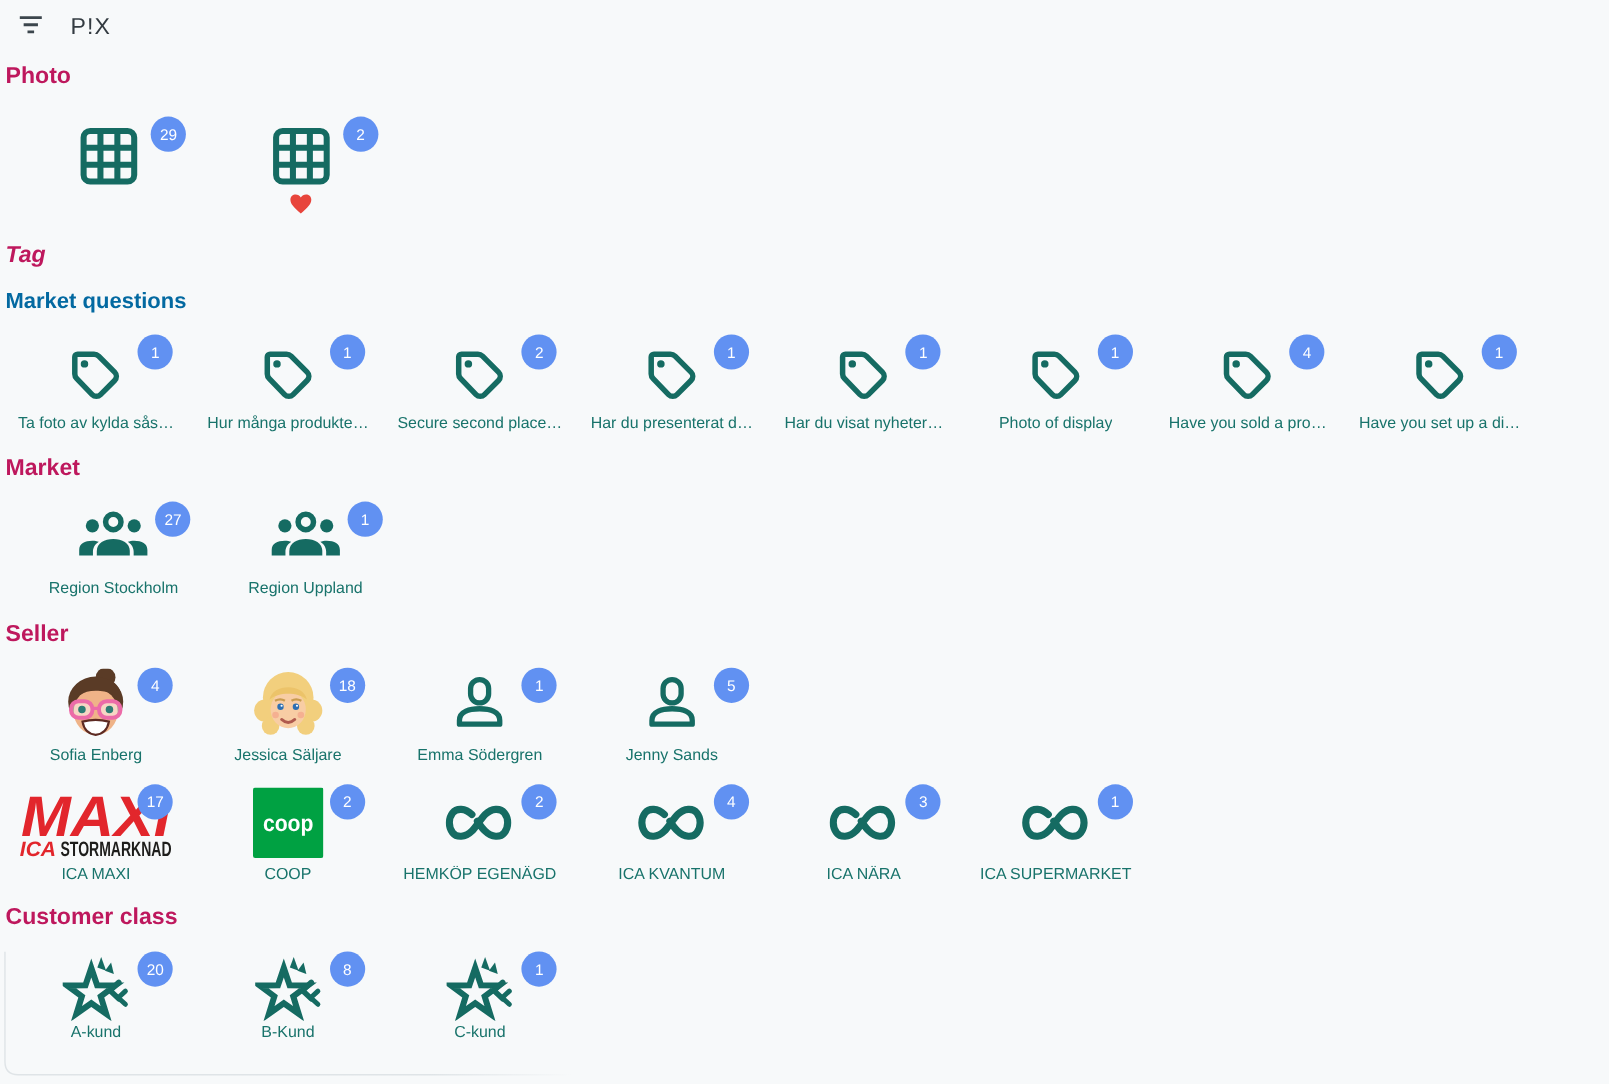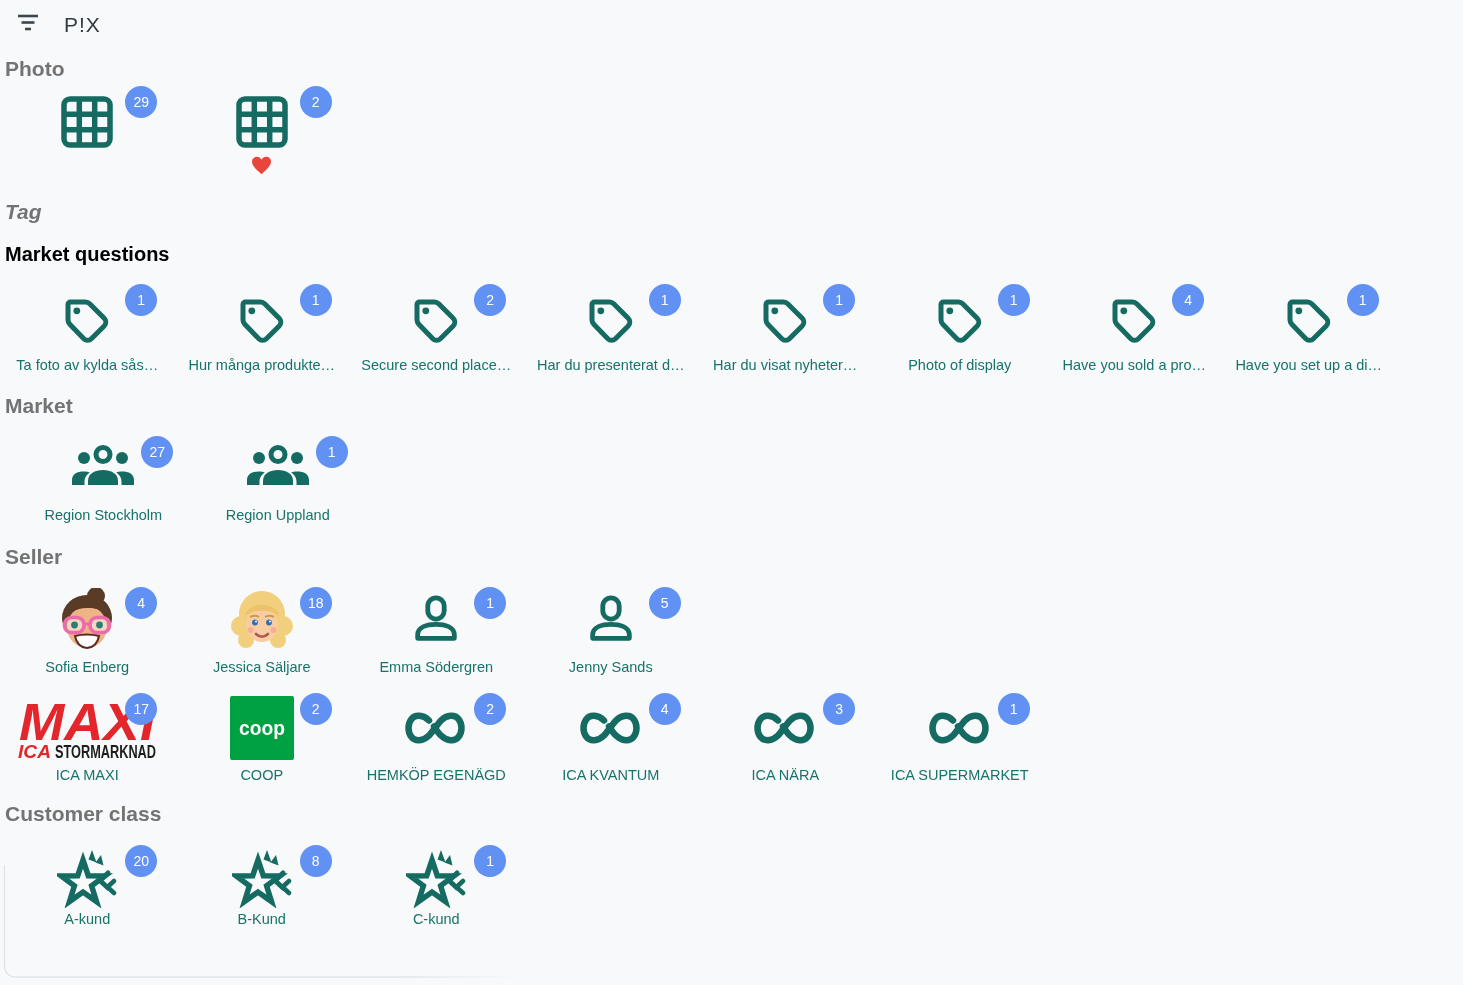--- a/index.html
+++ b/index.html
@@ -4,22 +4,22 @@
 <style>
   html,body{margin:0;padding:0;}
   body{
     width:1463px;height:985px;overflow:hidden;position:relative;
     background:#f7f9fa;
     font-family:"Liberation Sans", sans-serif;
     color:#1b1e20;
   }
   .topbar{display:flex;align-items:flex-start;gap:24px;padding:13px 16px 5px 16px;height:28px;}
   .app-title{font-size:21px;font-weight:500;color:#333b41;letter-spacing:1px;}
-  .section-heading{font-size:21px;font-weight:600;color:#737373;margin:12px 0 0 5px;line-height:26px;}
-  .group-heading{font-size:20px;font-weight:600;color:#000000;margin:0 0 0 5px;line-height:24px;}
+  .section-heading{font-size:21px;font-weight:600;color:#be185d;margin:12px 0 0 5px;line-height:26px;}
+  .group-heading{font-size:20px;font-weight:600;color:#0369a1;margin:0 0 0 5px;line-height:24px;}
 
   .m-photo-h{margin-top:10px;}
   .m-tag-h{margin-top:23px;font-style:italic;}
   .m-mq-h{margin-top:17px;}
   .m-region-h{margin-top:20px;}
   .m-seller-h{margin-top:21px;}
   .m-chain-h{margin-top:20px;}
   .m-cust-h{margin-top:18px;}
 
   .row{display:flex;align-items:flex-start;}
@@ -29,21 +29,21 @@
     margin-top:9px;font-size:14.5px;color:#18736b;white-space:nowrap;
     max-width:168px;overflow:hidden;text-overflow:ellipsis;text-align:center;
   }
   .badge{
     position:absolute;left:calc(50% + 38px);width:32px;height:32px;border-radius:50%;
     background:#6191f2;color:#ffffff;font-size:14px;font-weight:500;
     display:flex;align-items:center;justify-content:center;z-index:3;
   }
   .teal{color:#156b62;}
 
-  .photo-row{margin-top:12px;}
+  .photo-row{margin-top:32px;padding-left:12px;}
   .photo-row .iconbox{height:56px;}
   .photo-row .badge{top:-8px;}
   .heart-wrap{margin-top:6px;height:20px;}
 
   .tag-row{margin-top:28px;}
   .tag-row .iconbox{height:54px;}
   .tag-row .badge{top:-10px;}
 
   .region-row{margin-top:19px;padding-left:16px;}
   .region-row .iconbox{height:56px;}

